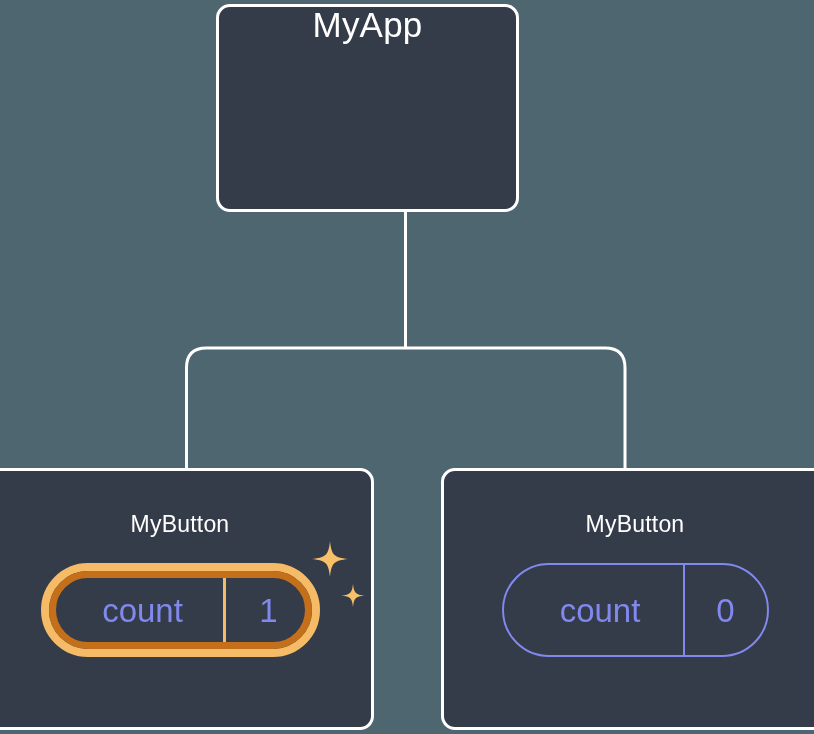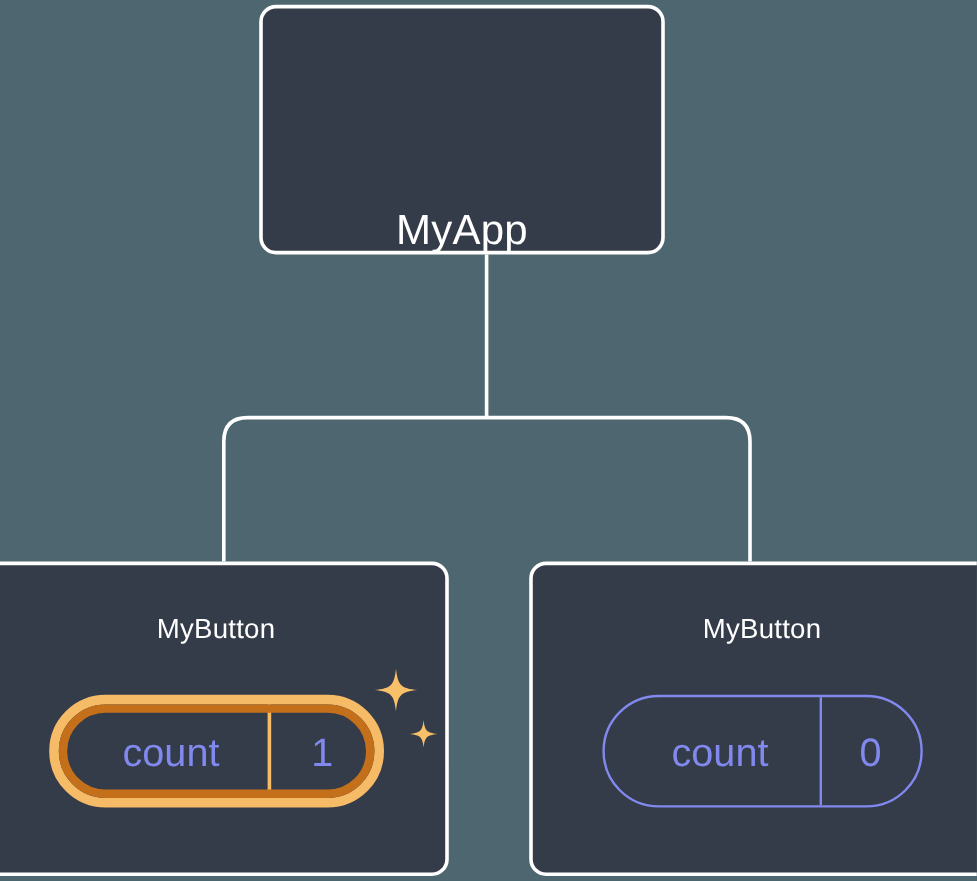--- a/index.html
+++ b/index.html
@@ -36,23 +36,23 @@
     background: #343b49;
     border: 3px solid #ffffff;
     border-radius: 14px;
     display: flex;
     flex-direction: column;
     align-items: center;
   }
   .node-root {
     left: 216px;
     top: 4px;
-    width: 338px;
+    width: 303px;
     height: 208px;
-    justify-content: flex-end;
+    justify-content: flex-start;
   }
   .node-child-left {
     left: -14px;
     top: 468px;
     width: 388px;
     height: 262px;
     padding-top: 42px;
   }
   .node-child-right {
     left: 441px;
@@ -71,21 +71,21 @@
     white-space: nowrap;
   }
   .node-child-left .node-title,
   .node-child-right .node-title {
     font-size: 23px;
   }
 
   
   .pill-wrap {
     position: relative;
-    margin-top: 43px;
+    margin-top: 27px;
     display: flex;
     align-items: center;
     justify-content: center;
   }
   .pill {
     box-sizing: border-box;
     display: flex;
     align-items: stretch;
     height: 94px;
     border-radius: 47px;

